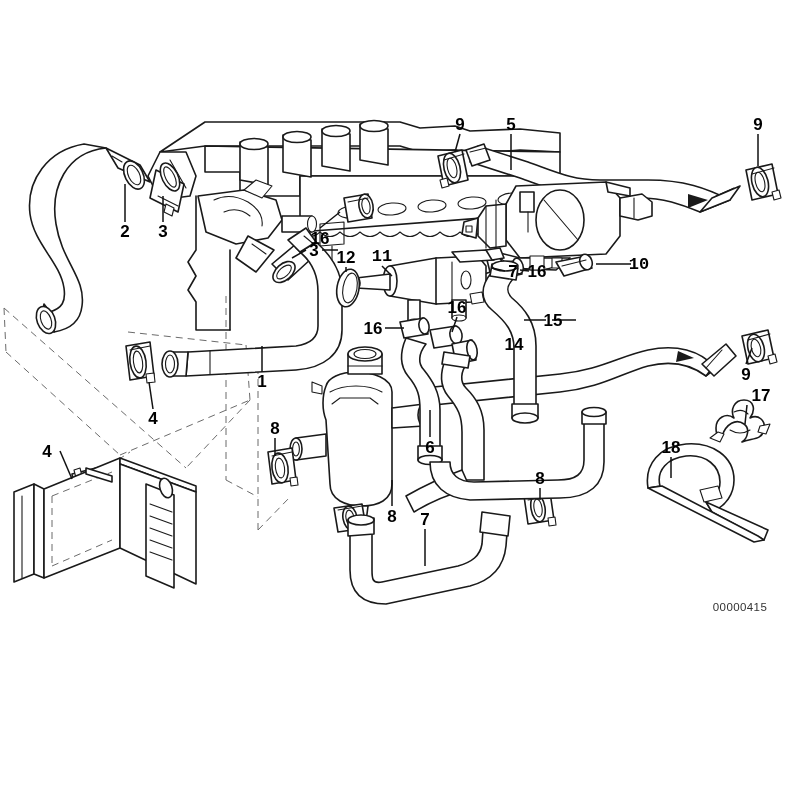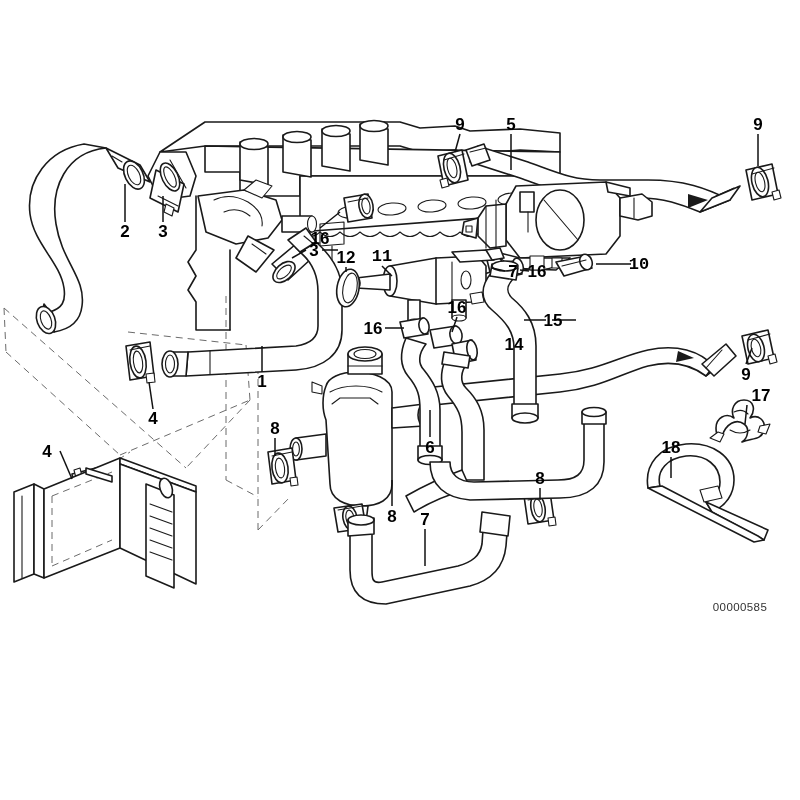--- a/index.html
+++ b/index.html
@@ -597,21 +597,21 @@
     <span class="callout" style="left:514px;top:320px;margin-top:24px;">14</span>
     <span class="callout" style="left:540px;top:320px;margin-left:13px;">15</span>
     <span class="callout" style="left:320px;top:238px;">16</span>
     <span class="callout" style="left:373px;top:328px;">16</span>
     <span class="callout" style="left:457px;top:307px;">16</span>
     <span class="callout" style="left:537px;top:271px;">16</span>
     <span class="callout" style="left:747px;top:395px;margin-left:14px;">17</span>
     <span class="callout" style="left:671px;top:447px;">18</span>
   </div>
 
-  <div id="refnum">00000585</div>
+  <div id="refnum">00000415</div>
 
   <div id="footer">
 
     
 
     
   </div>
 
 </div>
 

